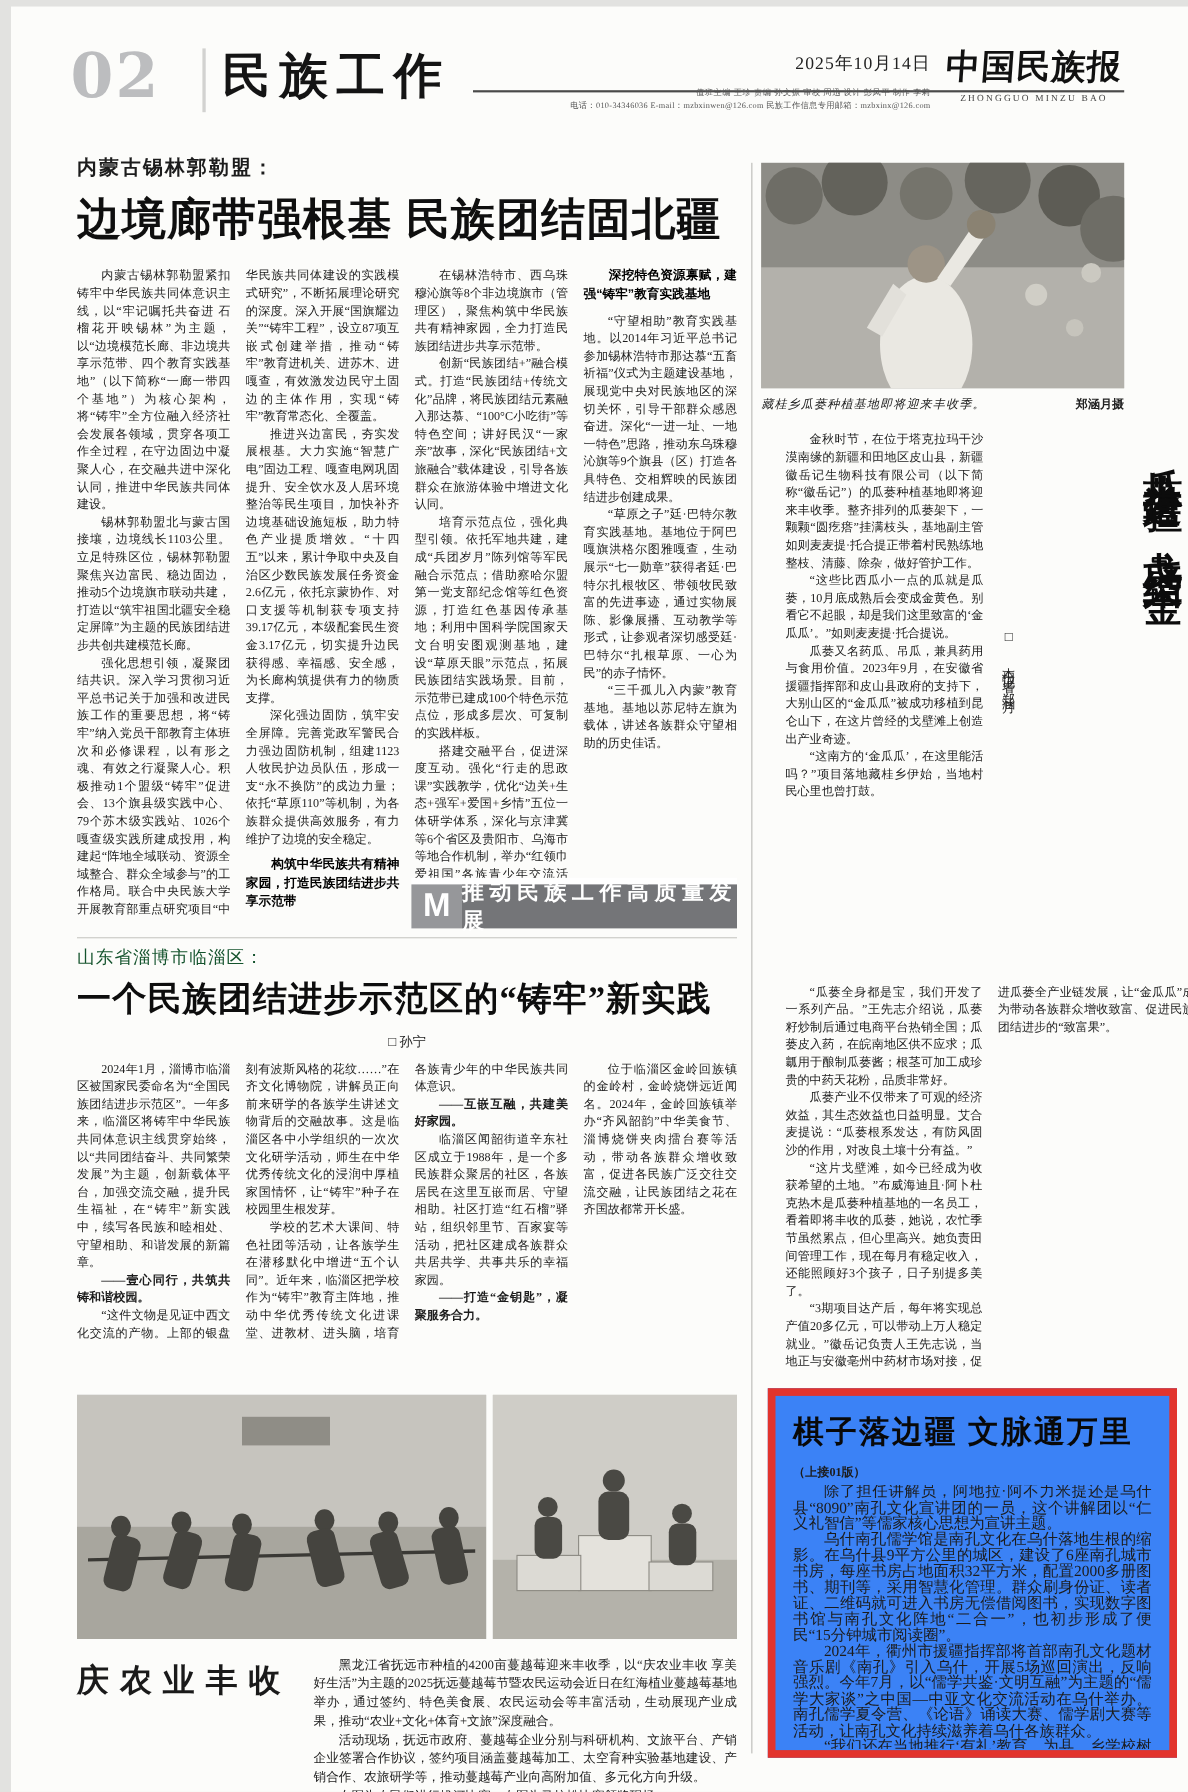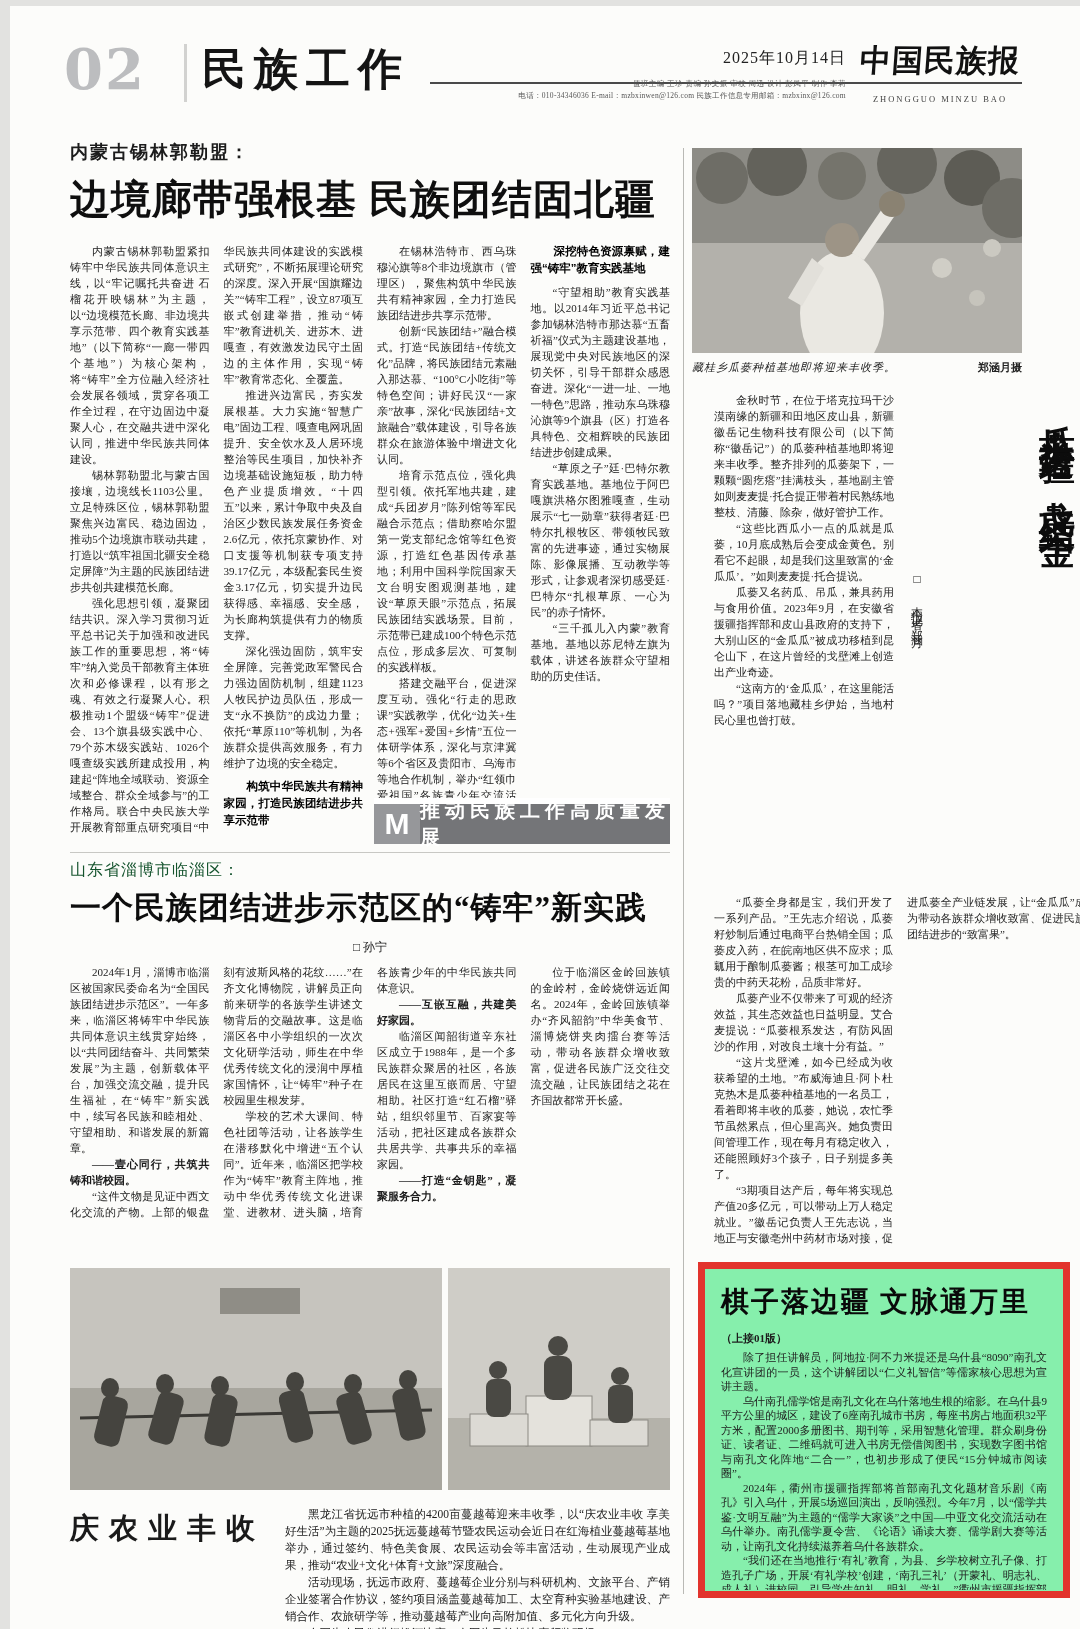--- a/index.html
+++ b/index.html
@@ -14,21 +14,21 @@
   .section{position:absolute;left:140px;top:6px;font-family:"Liberation Sans",sans-serif;
            font-weight:900;font-size:44px;letter-spacing:8px;color:#141414;}
   .hdr-rule{position:absolute;left:368px;top:48px;width:592px;height:2px;background:#4a4a4a;}
   .hdr-right{position:absolute;right:0;top:6px;display:flex;gap:14px;align-items:flex-start;}
   .hdr-meta{text-align:right;padding-top:8px;}
   .hdr-date{font-size:16px;letter-spacing:1px;color:#222;}
   .hdr-staff{margin-top:10px;font-size:7.5px;color:#555;letter-spacing:.5px;}
   .hdr-contact{margin-top:2px;font-size:7.5px;color:#555;letter-spacing:.3px;}
   .masthead{text-align:center;}
   .masthead-cn{font-size:31px;font-weight:900;letter-spacing:1px;transform:skewX(-4deg);color:#111;}
-  .masthead-py{font-size:8.5px;letter-spacing:2px;color:#444;margin-top:12px;text-align:center;}
+  .masthead-py{font-size:8.5px;letter-spacing:2px;color:#444;margin-top:2px;text-align:center;}
   .vrule{position:absolute;left:683px;top:148px;height:1446px;width:1px;background:#b9b9b5;}
   
   .a1{position:absolute;left:70px;top:140px;width:600px;height:708px;}
   .a1 .kicker{font-size:18px;font-weight:700;letter-spacing:2px;}
   .a1 .headline{margin-top:8px;font-family:"Liberation Sans",sans-serif;font-weight:900;
                 font-size:40px;letter-spacing:1px;white-space:nowrap;color:#0f0f0f;}
   .a1-body{margin-top:16px;height:592px;column-count:4;column-gap:14px;column-fill:auto;
            overflow:hidden;text-align:justify;font-size:11px;line-height:16px;}
   .a1-body p, .a2-body p, .ga-col1 p, .ga-bottom p, .rb-body p, .hv-text p{
            margin:0;text-indent:2em;}
@@ -62,25 +62,25 @@
   .ga-col1{width:180px;text-align:justify;font-size:11px;line-height:16px;overflow:hidden;}
   .ga-titlezone{flex:1;position:relative;}
   .ga-byline{position:absolute;left:14px;top:180px;writing-mode:vertical-rl;
              font-size:12px;letter-spacing:4px;color:#222;}
   .ga-title{position:absolute;right:8px;top:4px;writing-mode:vertical-rl;
             font-size:36px;font-weight:900;letter-spacing:8px;line-height:1.2;color:#0c0c0c;}
   .ga-bottom{margin-top:10px;height:352px;column-count:2;column-gap:14px;column-fill:auto;
              overflow:hidden;text-align:justify;font-size:11px;line-height:16px;}
   
   .redbox{position:absolute;left:698px;top:1262px;width:372px;height:336px;box-sizing:border-box;
-          border:7px solid #e2342d;background:#86efac;padding:10px 16px 8px;}
+          border:7px solid #e2342d;background:#3b82f6;padding:10px 16px 8px;}
   .rb-title{font-size:28px;font-weight:900;letter-spacing:2px;white-space:nowrap;
             margin:4px 0 10px;color:#090909;}
   .rb-jump{font-weight:700;font-size:11px;margin-bottom:4px;}
-  .rb-body{height:240px;overflow:hidden;text-align:justify;font-size:11px;line-height:14.5px;}
+  .rb-body{height:240px;overflow:hidden;text-align:justify;font-size:14px;line-height:14.5px;}
   
   .hv{position:absolute;left:70px;top:1268px;width:600px;height:340px;}
   .hv-photos{display:flex;gap:6px;height:222px;}
   .hv-photo-a{width:372px;background:#b4b2ac;}
   .hv-photo-b{flex:1;background:#c2c0ba;}
   .hv-photos svg{display:block;width:100%;height:100%;}
   .hv-bottom{display:flex;gap:20px;margin-top:16px;}
   .hv-title{font-size:29px;font-weight:700;letter-spacing:10px;line-height:1.55;
             white-space:nowrap;color:#1a1a1a;}
   .hv-text{flex:1;text-align:justify;font-size:11.5px;line-height:17px;overflow:hidden;}

